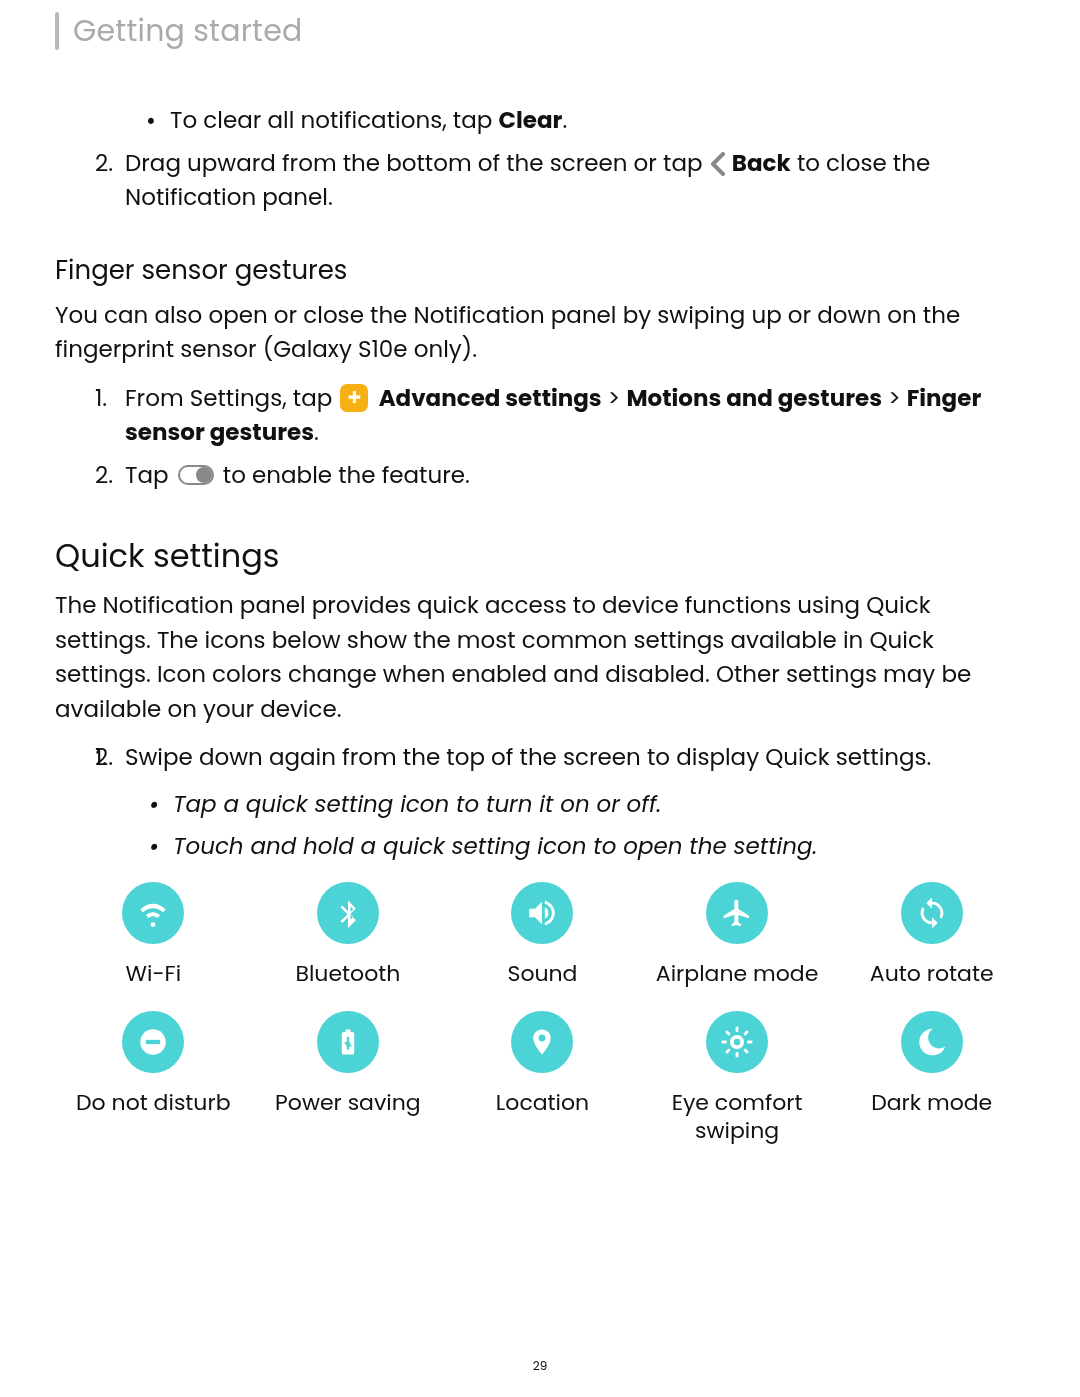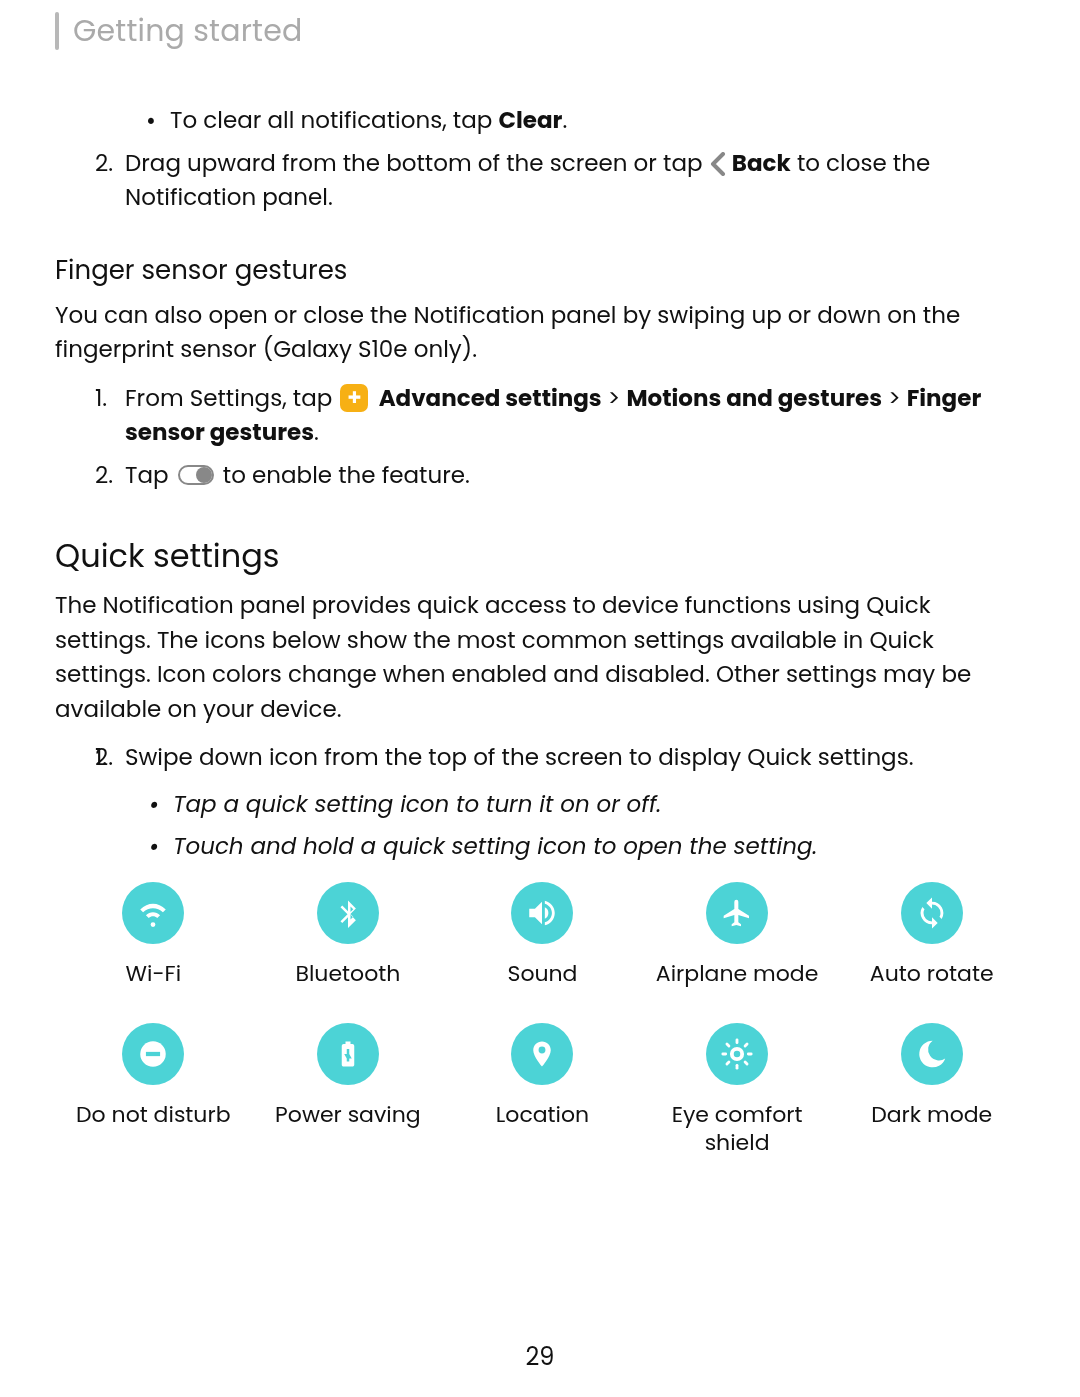--- a/index.html
+++ b/index.html
@@ -119,21 +119,21 @@
     content: "";
     position: absolute;
     right: 0; top: 0;
     width: 16px; height: 16px;
     border-radius: 50%;
     background: #888;
   }
   .qs-grid {
     display: grid;
     grid-template-columns: repeat(5, 1fr);
-    gap: 36px 10px;
+    gap: 24px 10px;
     margin-top: 18px;
     text-align: center;
     padding: 0 6px;
   }
   .qs-item {
     display: flex;
     flex-direction: column;
     align-items: center;
   }
   .qs-circle {
@@ -146,21 +146,21 @@
     justify-content: center;
     margin-bottom: 16px;
   }
   .qs-circle svg { fill: #fff; }
   .qs-label { font-size: 22px; line-height: 1.25; }
   .page-num {
     position: absolute;
     bottom: 22px;
     left: 0; right: 0;
     text-align: center;
-    font-size: 24px;
+    font-size: 12px;
   }
 </style>
 </head>
 <body>
 
 <div class="page">
 
   <div class="header-row">
     <div class="header-bar"></div>
     <div class="header-title">Getting started</div>
@@ -201,21 +201,21 @@
 
     <div class="h2">Quick settings</div>
     <div class="para">The Notification panel provides quick access to device functions using Quick settings. The icons below show the most common settings available in Quick settings. Icon colors change when enabled and disabled. Other settings may be available on your device.</div>
 
     <ol class="ol-num">
       <li>
         <span class="num">1.</span>
       </li>
       <li>
         <span class="num">2.</span>
-        <span>Swipe down icon from the top of the screen to display Quick settings.</span>
+        <span>Swipe down again from the top of the screen to display Quick settings.</span>
         <ul class="ul-dot" style="margin-left:18px; margin-top:12px;font-style:italic;">
           <li><span>Tap a quick setting icon to turn it on or off.</span></li>
           <li><span>Touch and hold a quick setting icon to open the setting.</span></li>
         </ul>
       </li>
     </ol>
 
     <div class="qs-grid">
 
       <div class="qs-item">
@@ -301,21 +301,21 @@
                 <line x1="2" y1="12" x2="4" y2="12"></line>
                 <line x1="20" y1="12" x2="22" y2="12"></line>
                 <line x1="4.9" y1="4.9" x2="6.3" y2="6.3"></line>
                 <line x1="17.7" y1="17.7" x2="19.1" y2="19.1"></line>
                 <line x1="4.9" y1="19.1" x2="6.3" y2="17.7"></line>
                 <line x1="17.7" y1="6.3" x2="19.1" y2="4.9"></line>
               </g>
               <circle cx="12" cy="12" r="2.3" fill="#4cd3d6"></circle>
             </svg>
         </div>
-        <div class="qs-label">Eye comfort shield</div>
+        <div class="qs-label">Eye comfort swiping</div>
       </div>
 
       <div class="qs-item">
         <div class="qs-circle">
           <svg width="32" height="32" viewBox="0 0 24 24">
               <path d="M12.5 2a10 10 0 1 0 9.4 13.3A8 8 0 0 1 12.5 2z"></path>
             </svg>
         </div>
         <div class="qs-label">Dark mode</div>
       </div>

